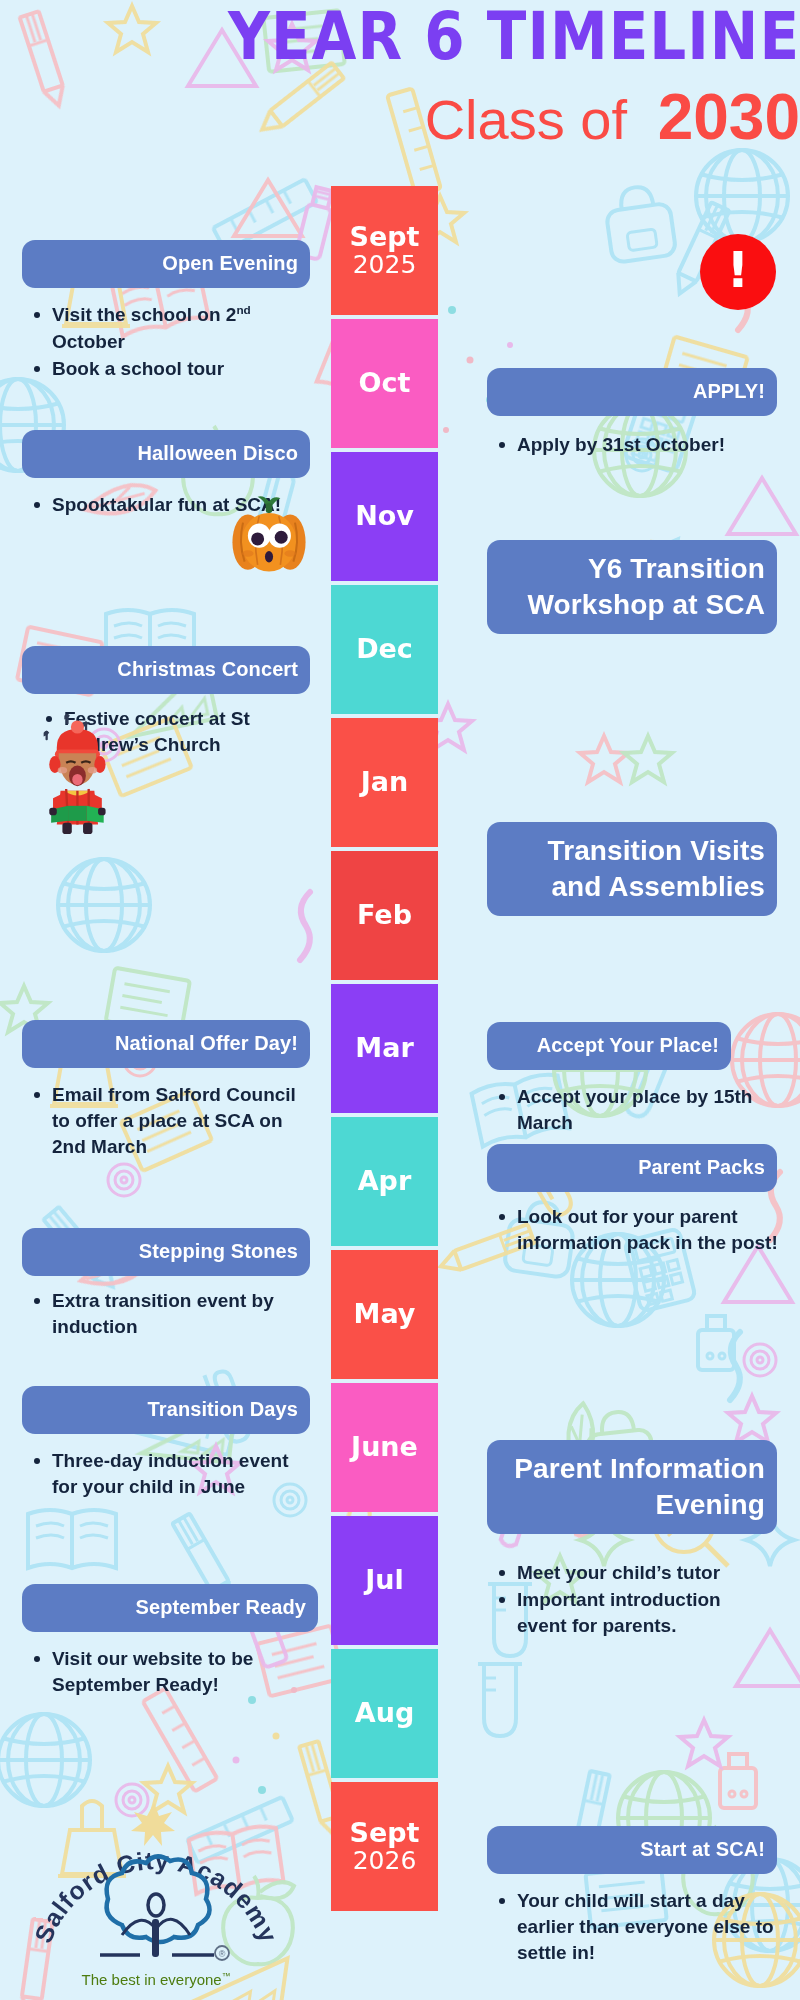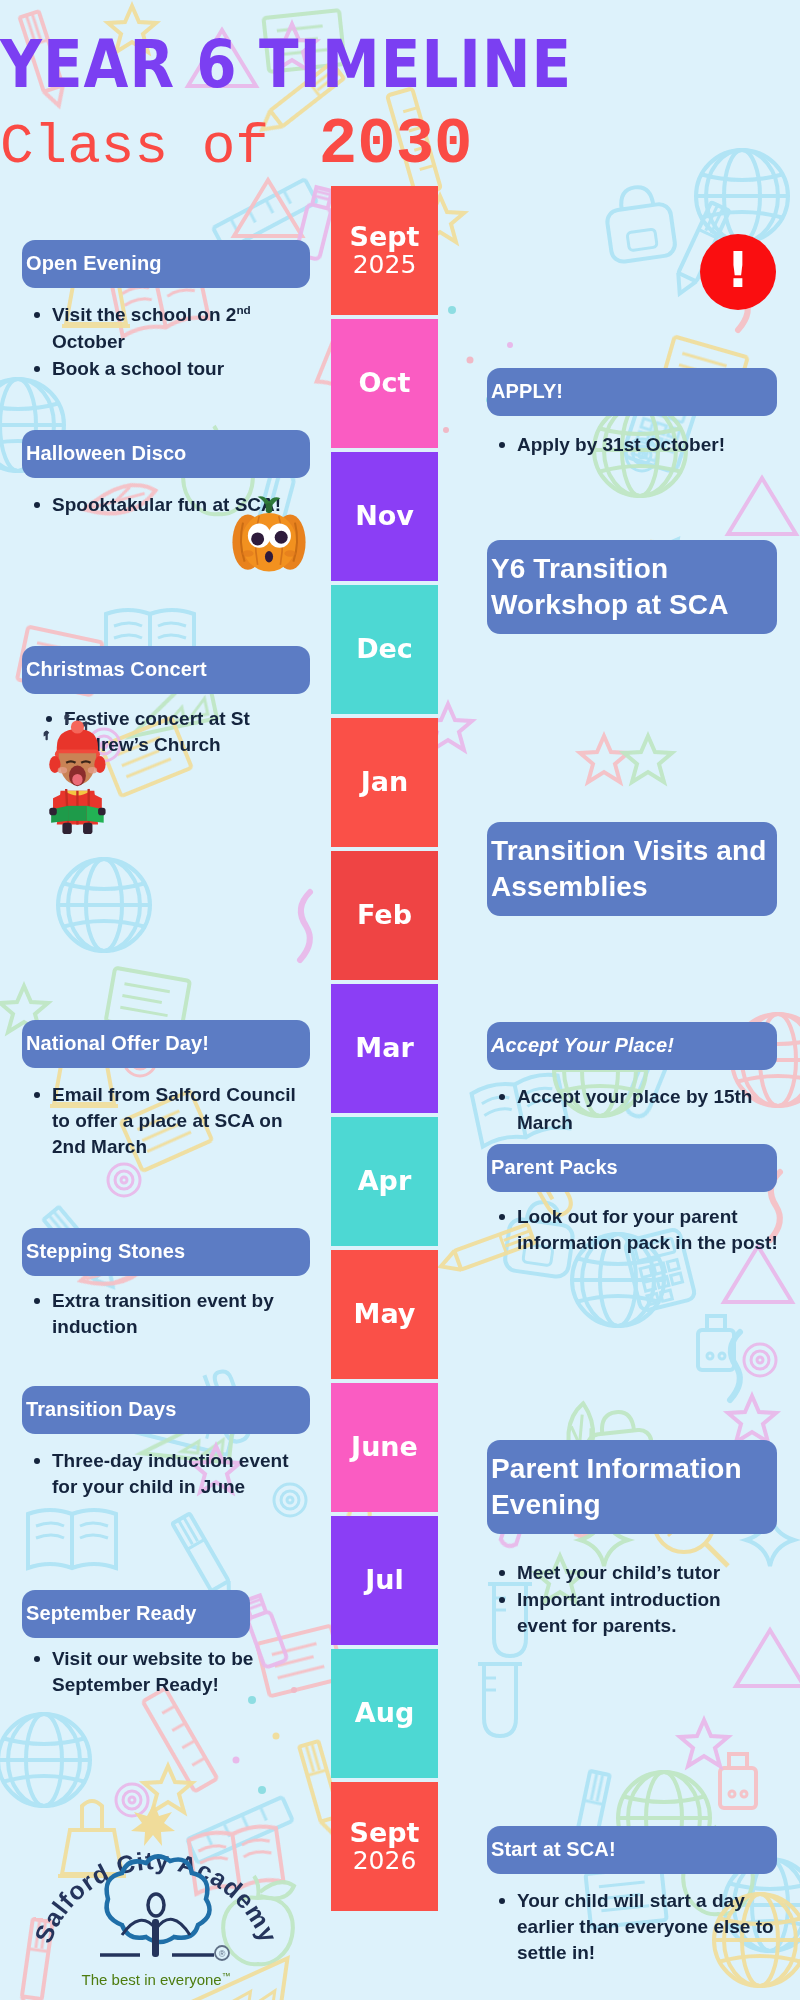--- a/index.html
+++ b/index.html
@@ -21,52 +21,52 @@
     position: absolute;
     inset: 0;
     width: 800px;
     height: 2000px;
     z-index: 0;
     opacity: 1;
   }
   #content { position: relative; z-index: 2; }
 
   
-  .header { text-align: left; padding-top: 32px; }
+  .header { text-align: right; padding-top: 4px; }
   .title-main {
     font-family: "DejaVu Sans", sans-serif;
     font-weight: bold;
     font-size: 58px;
     letter-spacing: 1px;
     color: #7B3FF2;
     line-height: 1.02;
     text-transform: uppercase;
     transform: scaleY(1.12);
     transform-origin: center top;
   }
   .title-sub {
-    font-family: Liberation Mono, monospace;
+    font-family: Liberation Sans, sans-serif;
     font-size: 60px;
     color: #FA4B45;
     margin-top: 22px;
     line-height: 1;
     white-space: nowrap;
   }
   .title-sub .cls { font-weight: normal; font-size: 56px; }
   .title-sub .yr { font-weight: bold; font-size: 64px; margin-left: 14px; }
 
   
   .banner {
     background: #5C7CC4;
     color: #fff;
     border-radius: 13px;
-    text-align: left;
+    text-align: right;
     font-size: 20px;
     font-weight: bold;
-    padding: 11px 4px;
+    padding: 11px 12px;
     line-height: 1.28;
     position: absolute;
     letter-spacing: .1px;
   }
   .banner.big { font-size: 28px; }
   ul.bullets {
     position: absolute;
     list-style: none;
     color: #14243D;
     font-size: 19px;
@@ -482,34 +482,34 @@
           <li>Email from Salford Council to offer a place at SCA on 2nd March</li>
         </ul>
         <div class="banner" style="left: 22px; width: 288px; top: 1228px;"><span>Stepping Stones</span></div>
         <ul class="bullets" style="left: 30px; width: 284px; top: 1288px;">
           <li>Extra transition event by induction</li>
         </ul>
         <div class="banner" style="left: 22px; width: 288px; top: 1386px;"><span>Transition Days</span></div>
         <ul class="bullets" style="left: 30px; width: 284px; top: 1448px;">
           <li>Three-day induction event for your child in June</li>
         </ul>
-        <div class="banner" style="left: 22px; width: 228px; top: 1584px; margin-top: 6px;"><span>September Ready</span></div>
+        <div class="banner" style="left: 22px; width: 296px; top: 1584px;"><span>September Ready</span></div>
         <ul class="bullets" style="left: 30px; width: 284px; top: 1646px;">
           <li>Visit our website to be September Ready!</li>
         </ul>
       </div>
 
     <div id="right-col">
         <div class="banner" style="left: 487px; width: 290px; top: 368px;"><span>APPLY!</span></div>
         <ul class="bullets" style="left: 495px; width: 286px; top: 432px;">
           <li>Apply by 31st October!</li>
         </ul>
         <div class="banner big" style="left: 487px; width: 290px; top: 540px;"><span>Y6 Transition Workshop at SCA</span></div>
         <div class="banner big" style="left: 487px; width: 290px; top: 822px;"><span>Transition Visits and Assemblies</span></div>
-        <div class="banner" style="left: 487px; width: 290px; top: 1022px; font-style: italic;"><span>Accept Your Place!</span></div>
+        <div class="banner" style="left: 487px; width: 244px; top: 1022px;"><span>Accept Your Place!</span></div>
         <ul class="bullets" style="left: 495px; width: 286px; top: 1084px;">
           <li>Accept your place by 15th March</li>
         </ul>
         <div class="banner" style="left: 487px; width: 290px; top: 1144px;"><span>Parent Packs</span></div>
         <ul class="bullets" style="left: 495px; width: 286px; top: 1204px;">
           <li>Look out for your parent information pack in the post!</li>
         </ul>
         <div class="banner big" style="left: 487px; width: 290px; top: 1440px;"><span>Parent Information Evening</span></div>
         <ul class="bullets" style="left: 495px; width: 258px; top: 1560px;">
           <li>Meet your child’s tutor</li>

